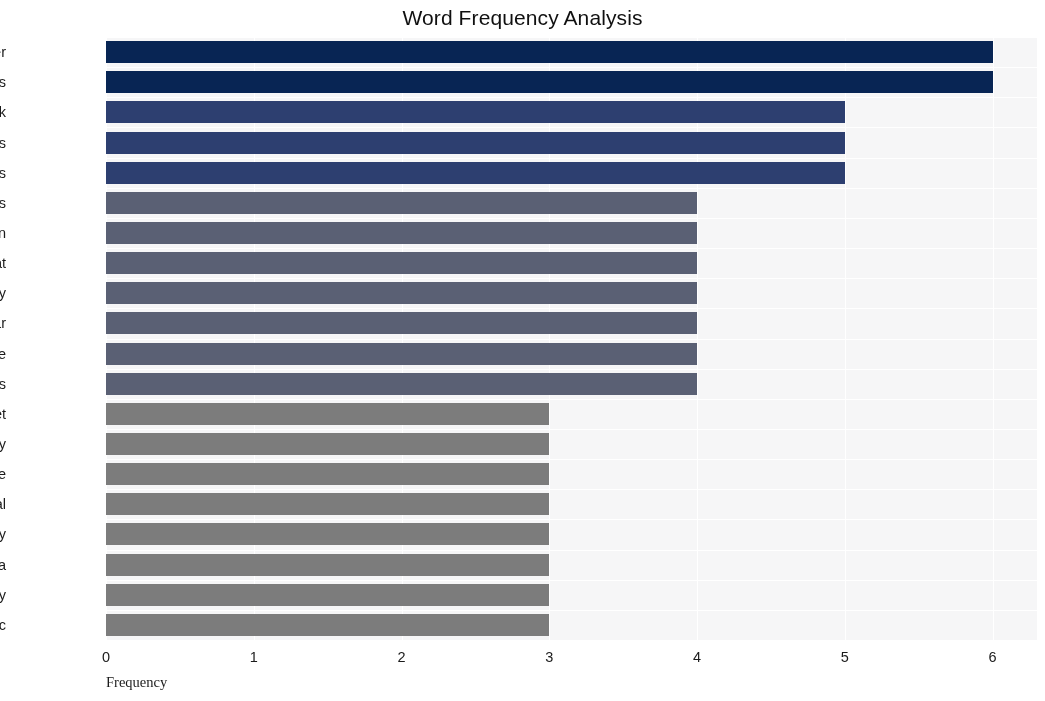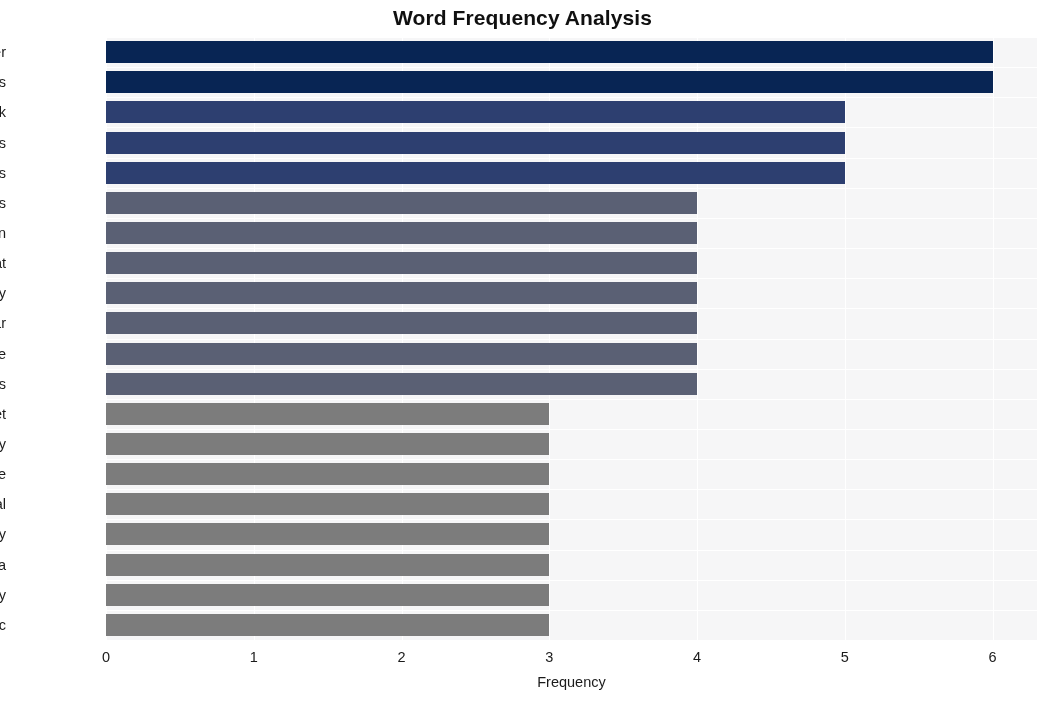--- a/index.html
+++ b/index.html
@@ -19,21 +19,21 @@
     height: 701px;
     background: #ffffff;
   }
   #chart-title {
     position: absolute;
     left: 0;
     top: 6px;
     width: 1045px;
     text-align: center;
     font-size: 21px;
-    font-weight: bold;
+    font-weight: normal;
     color: #101010;
     letter-spacing: 0.1px;
   }
   
   #plot-area {
     position: absolute;
     left: 106px;
     top: 37px;
     width: 931px;
     height: 603px;
@@ -76,23 +76,24 @@
     margin-left: -30px;
     text-align: center;
     font-size: 14.5px;
     color: #1b1b1b;
   }
   #xaxis-label {
     position: absolute;
     left: 106px;
     width: 931px;
     top: 674px;
-    text-align: center;
+    text-align: left;
     font-size: 14.5px;
     color: #1b1b1b;
+    font-family: Liberation Serif, serif;
   }
 </style>
 </head>
 <body>
 
 <div id="figure">
 
   <div id="chart-title">Word Frequency Analysis</div>
 
   <div id="plot-area">

